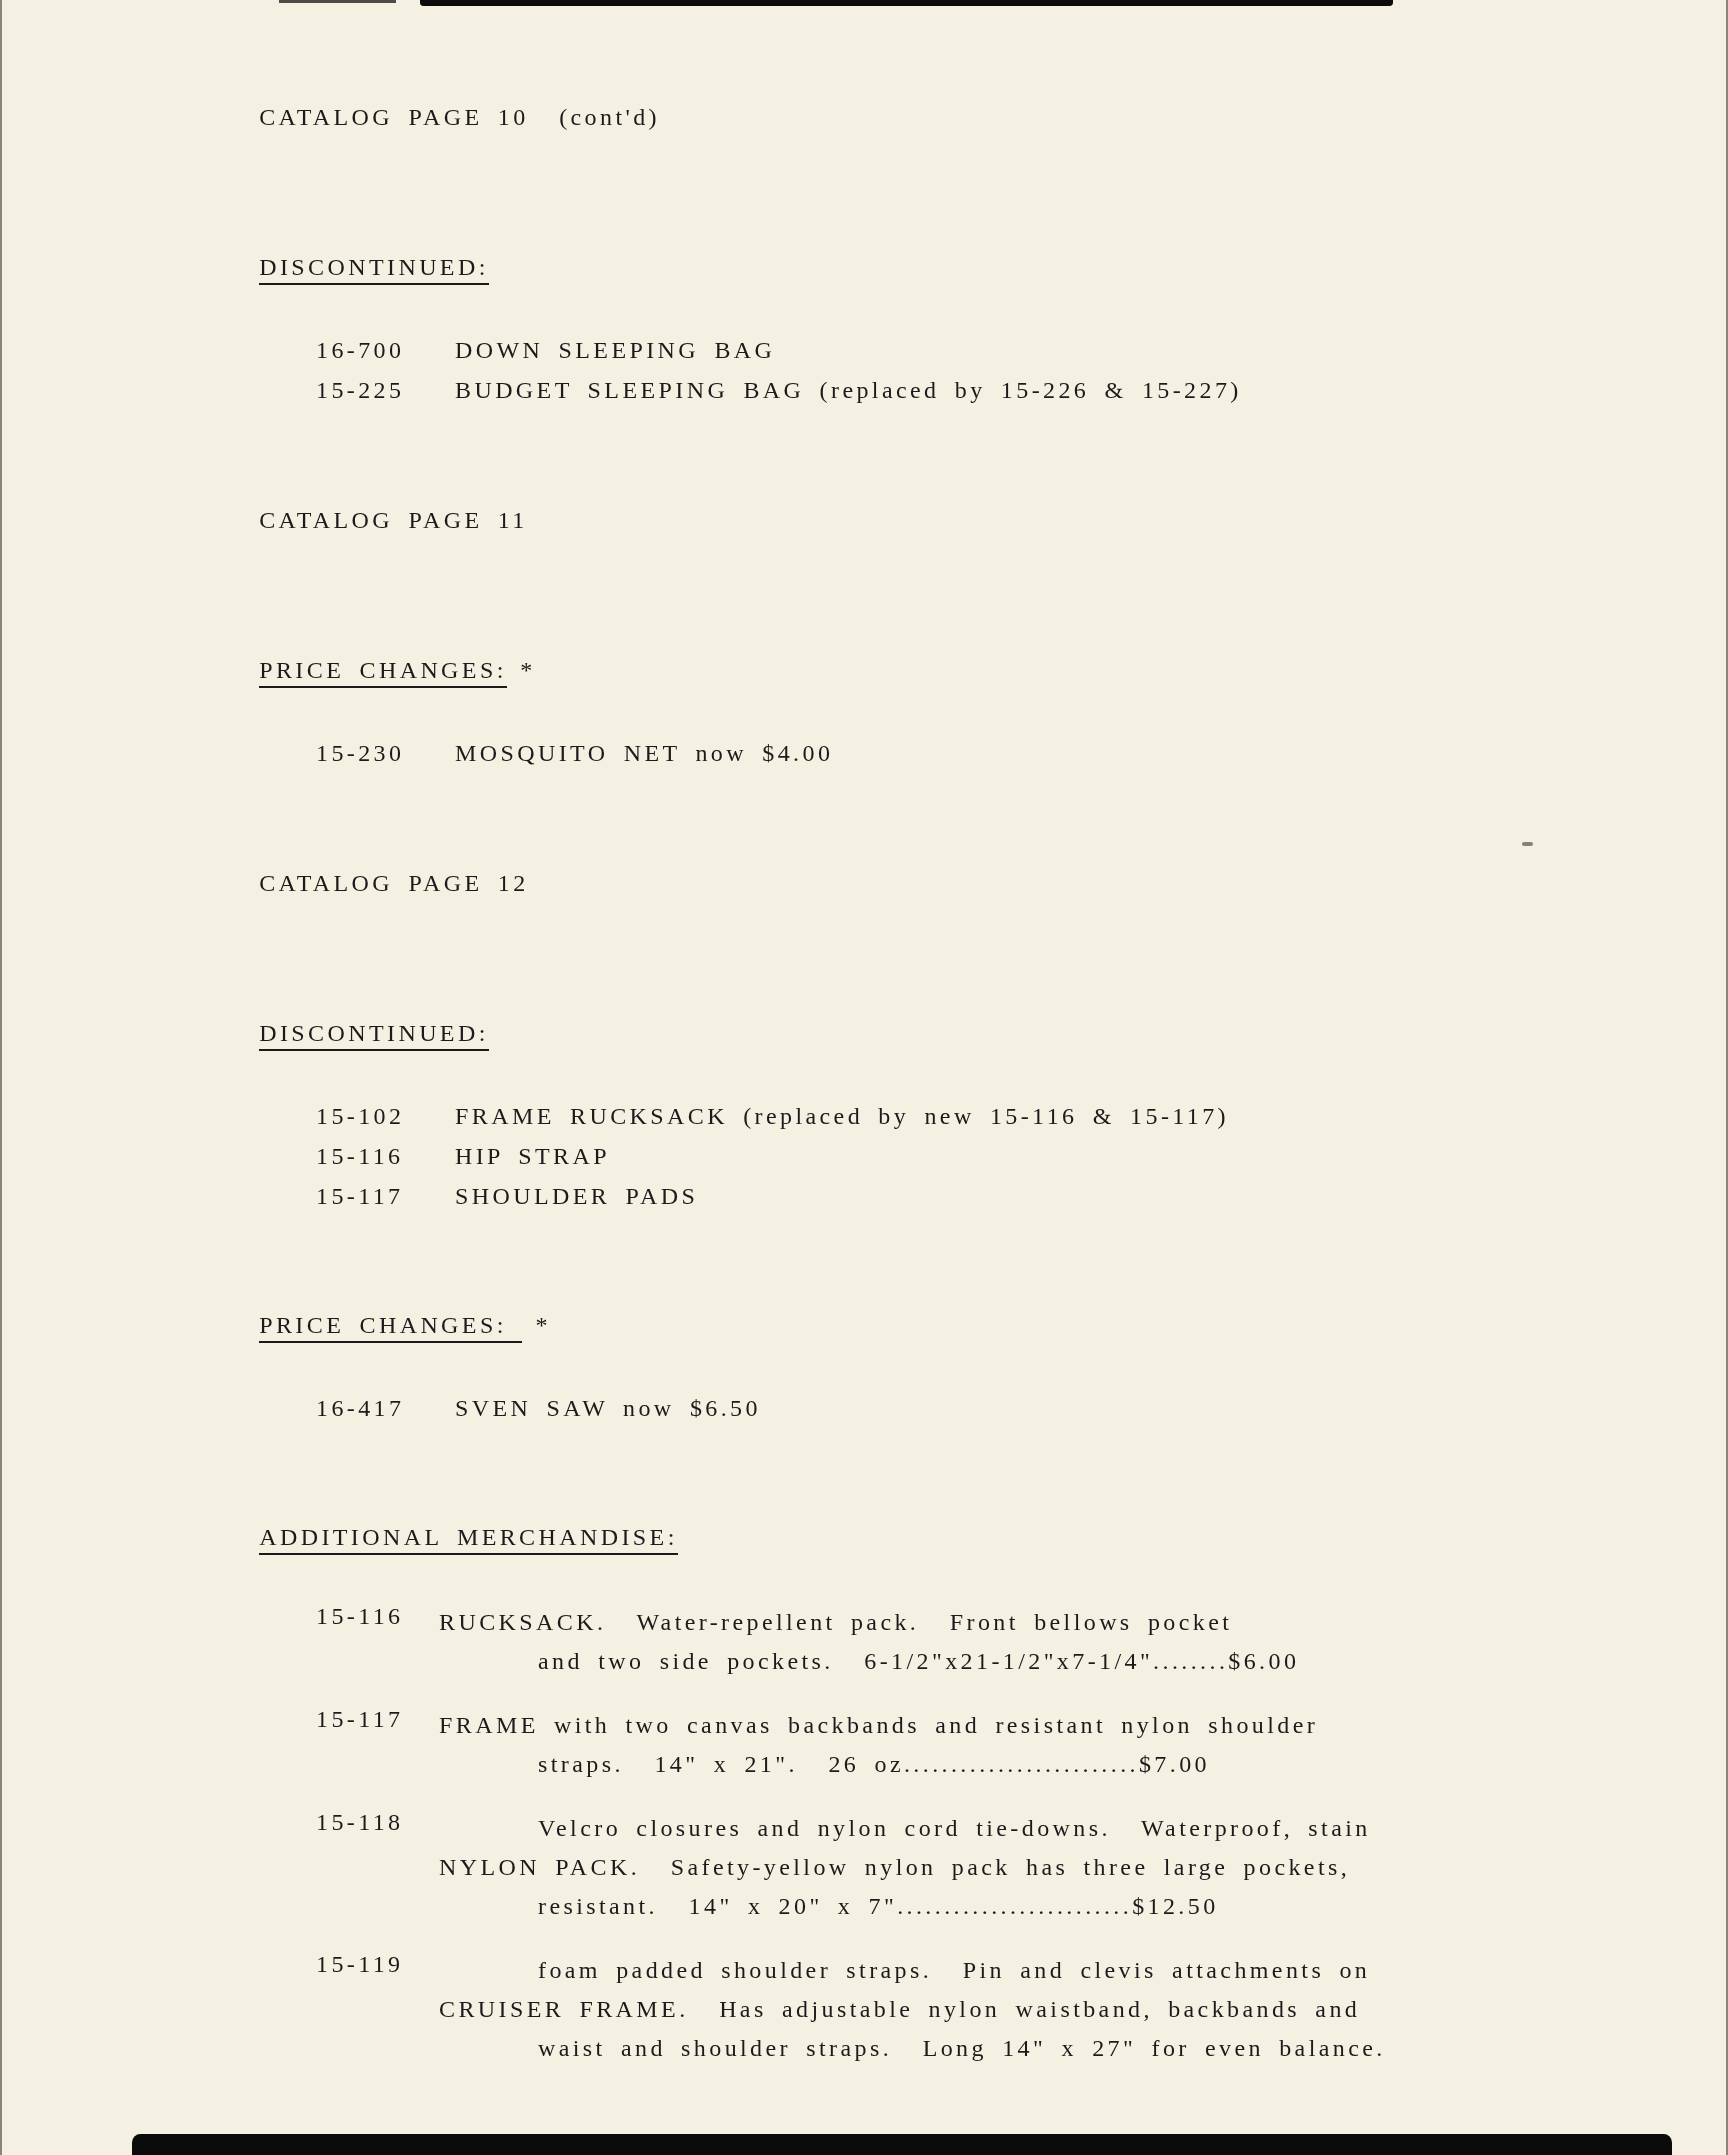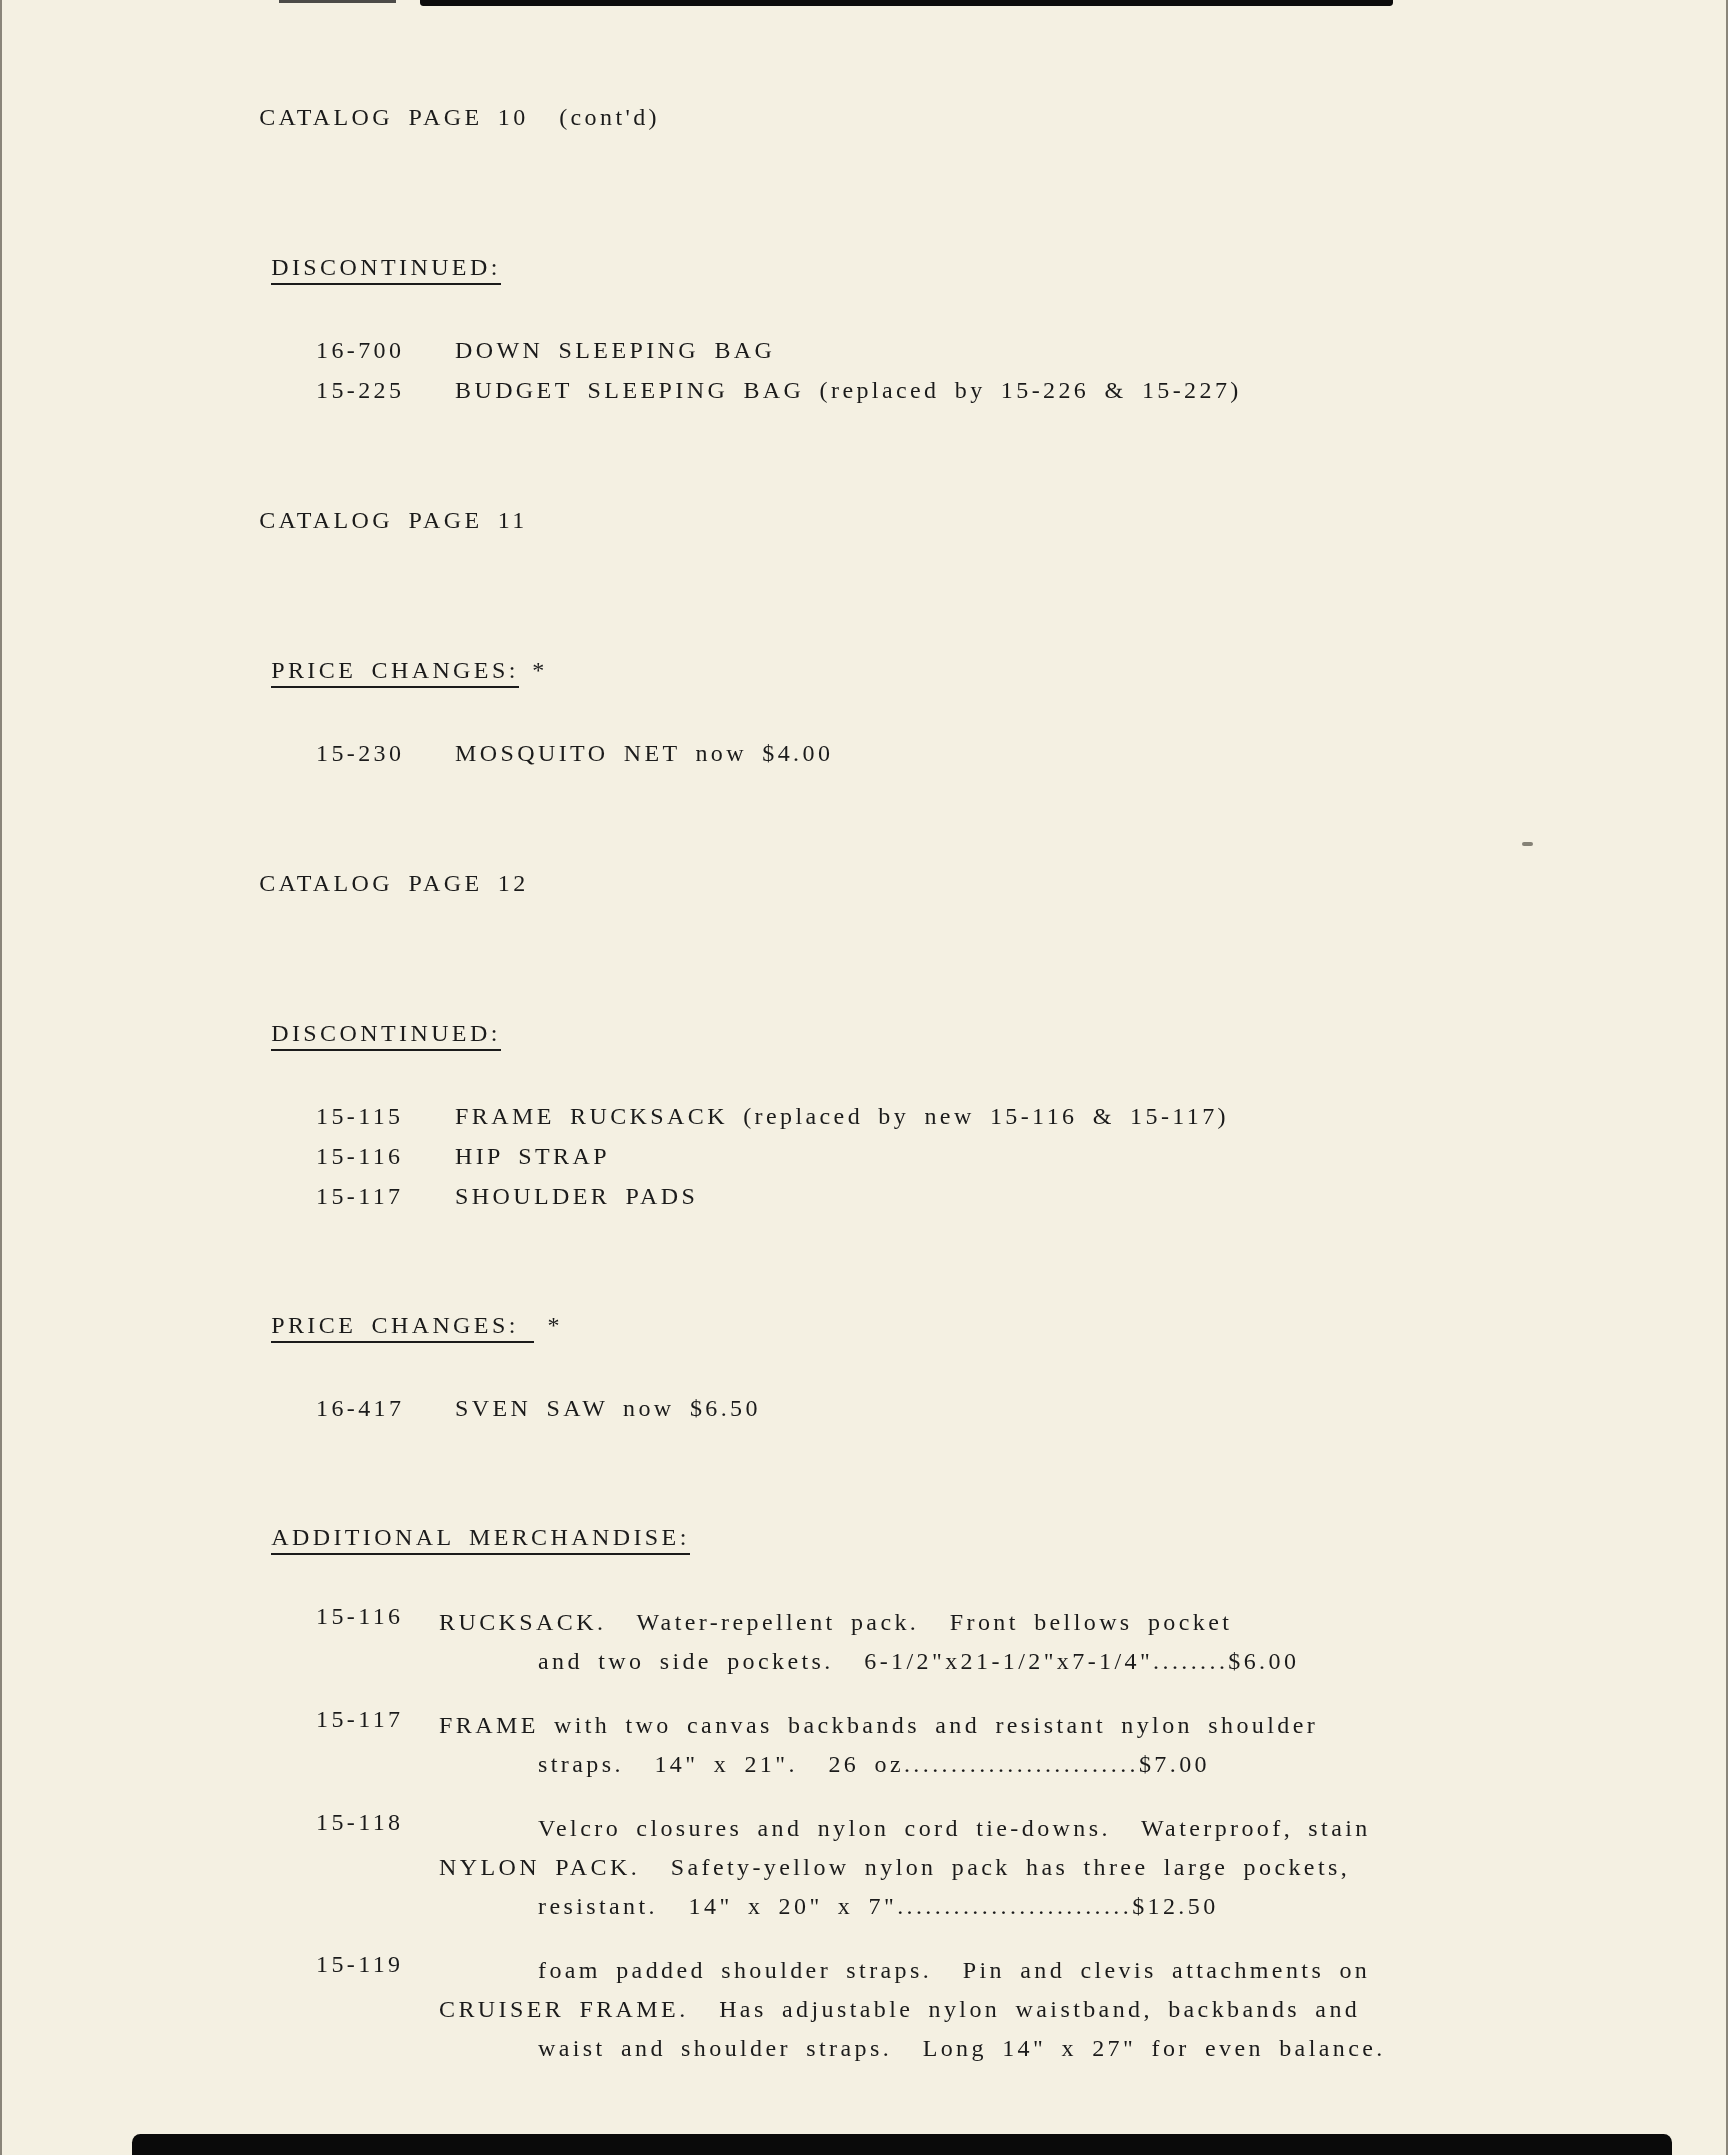--- a/index.html
+++ b/index.html
@@ -14,21 +14,21 @@
     font-size: 24px;
     letter-spacing: 3.4px;
     word-spacing: 5.9px;
     overflow: hidden;
     box-sizing: border-box;
     padding: 77px 92px 0 196px;
   }
   .pagehead { margin-top: 70px; white-space: pre-wrap; }
   .pagehead.first { margin-top: 0; }
   .subhead { margin-top: 69px; white-space: pre-wrap; }
-  .u { border-bottom: 2.5px solid #1b1b1b; padding-bottom: 3.4px; white-space: pre-wrap; margin-left: 12px; }
+  .u { border-bottom: 2.5px solid #1b1b1b; padding-bottom: 3.4px; white-space: pre-wrap; }
   .star { margin-left: 13.4px; white-space: pre-wrap; }
   .list { margin-top: 22px; }
   .row { display: flex; line-height: 40px; }
   .row .code { flex: 0 0 auto; margin-left: 118px; width: 139px; white-space: pre; }
   .row .txt { flex: 1 1 auto; white-space: pre-wrap; }
   .merch { margin-top: 5px; }
   .entry { display: flex; margin-top: 25px; }
   .entry .code { flex: 0 0 auto; margin-left: 118px; width: 123px; white-space: pre; }
   .entry .desc { flex: 1 1 auto; }
   .entry .ln { line-height: 39px; white-space: pre-wrap; }
@@ -95,21 +95,21 @@
   <div class="pagehead">
     <span>CATALOG PAGE 12</span>
   </div>
 
   <div class="subhead">
     <span class="u">DISCONTINUED:</span>
   </div>
 
   <div class="list">
     <div class="row">
-      <span class="code">15-115</span>
+      <span class="code">15-102</span>
       <span class="txt">FRAME RUCKSACK (replaced by new 15-116 &amp; 15-117)</span>
     </div>
     <div class="row">
       <span class="code">15-116</span>
       <span class="txt">HIP STRAP</span>
     </div>
     <div class="row">
       <span class="code">15-117</span>
       <span class="txt">SHOULDER PADS</span>
     </div>

